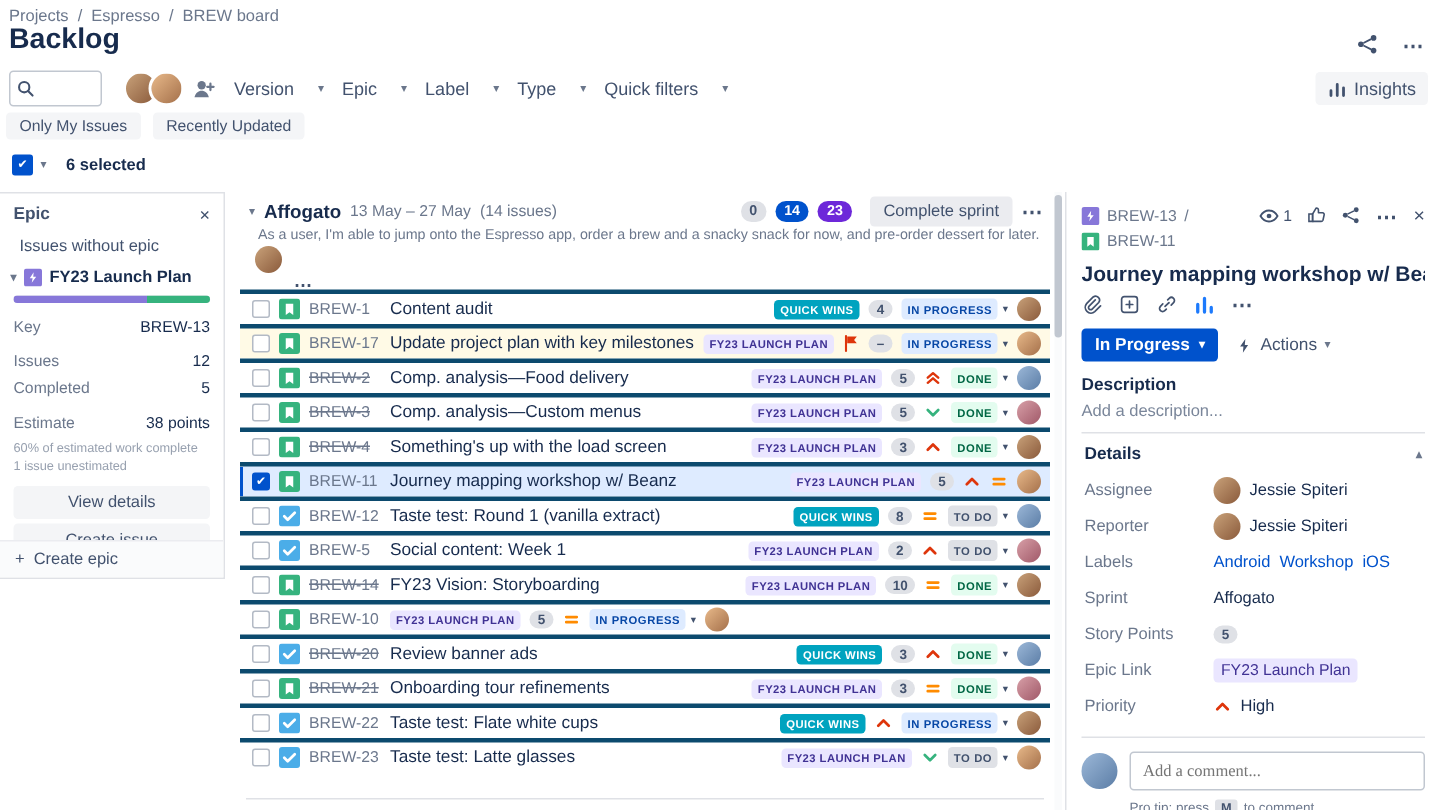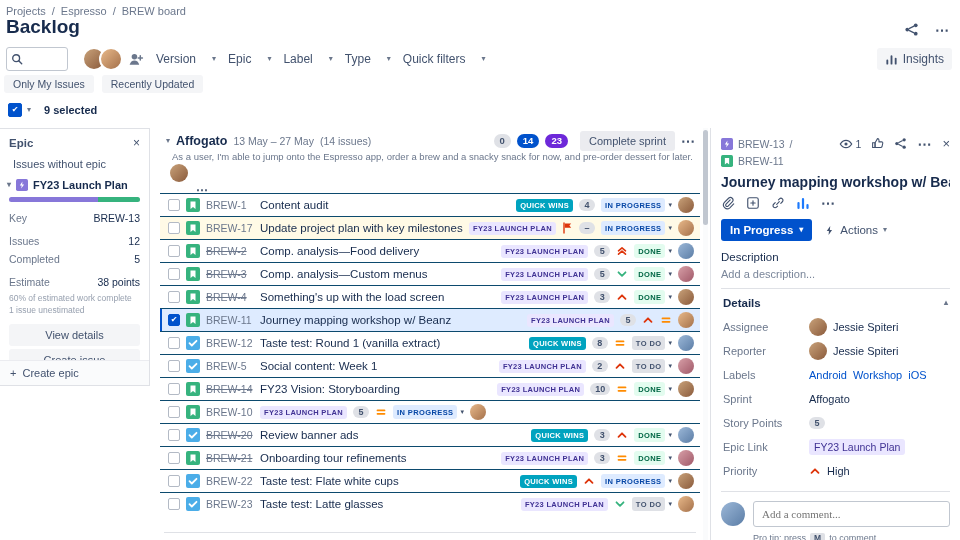--- a/index.html
+++ b/index.html
@@ -61,21 +61,21 @@
   .sprint-dates,.sprint-count{font-size:10.5px;color:#6B778C}
   .badge{font-size:9.5px;font-weight:700;border-radius:9px;padding:1px 6px;line-height:1.3}
   .b-todo{background:#DFE1E6;color:#42526E}
   .b-inprog{background:#0052CC;color:#fff}
   .b-done{background:#6d28d9;color:#fff}
   .complete-btn{background:#EBECF0;border-radius:3px;padding:4px 9px;font-size:11px;color:#42526E;margin-left:6px;cursor:pointer;white-space:nowrap}
   .sprint-goal{font-size:9.5px;color:#6B778C;padding:1px 4px 0 12px;white-space:nowrap;overflow:hidden;height:12px}
   .sprint-people{padding:2px 0 0 10px;height:31px}
   .sprint-people .av{width:18px;height:18px}
   .sprint-people .more-glyph{margin:0 0 0 26px;font-size:12px}
-  .issue-row{height:23px;display:flex;align-items:center;gap:6px;padding:0 6px 0 8px;border-top:1px solid #0c4a6e;background:#fff}
+  .issue-row{height:23px;display:flex;align-items:center;gap:6px;padding:0 6px 0 8px;border-top:3px solid #0c4a6e;background:#fff}
   .issue-row.flagged{background:#FFFAE6}
   .issue-row.selected{background:#DEEBFF;box-shadow:inset 2px 0 0 #0052CC}
   .type-ic{flex:none;display:inline-flex}
   .ikey{width:48px;flex:none;font-size:10.5px;color:#6B778C}
   .ikey.struck{text-decoration:line-through}
   .isum{flex:1;font-size:11.5px;color:#172B4D;white-space:nowrap;overflow:hidden;text-overflow:ellipsis}
   .iright{display:flex;align-items:center;gap:6px;flex:none}
   .ebadge{font-size:7.5px;font-weight:700;letter-spacing:.3px;padding:2px 4px;border-radius:3px;white-space:nowrap}
   .eb-purple{background:#EAE6FF;color:#403294}
   .eb-teal{background:#00A3BF;color:#fff}
@@ -101,21 +101,21 @@
   .d-hicons{display:flex;align-items:center;gap:10px;color:#42526E}
   .d-watch{display:flex;align-items:center;gap:3px;font-size:10.5px;color:#42526E}
   .d-close{font-size:13px;color:#42526E;cursor:pointer}
   .d-c2{display:flex;align-items:center;gap:5px;margin-top:4px}
   .d-title{font-size:14px;font-weight:700;margin:7px 0 6px;white-space:nowrap;overflow:hidden}
   .d-iconrow{display:flex;align-items:center;gap:11px;margin:2px 0 9px;color:#42526E}
   .d-statusrow{display:flex;align-items:center;gap:12px;margin:2px 0 10px}
   .btn-status{background:#0052CC;color:#fff;font-size:11.5px;font-weight:600;padding:5px 9px;border-radius:3px;display:inline-flex;gap:6px;align-items:center;cursor:pointer}
   .btn-status .chev{color:#fff}
   .btn-actions{display:inline-flex;gap:5px;align-items:center;font-size:11.5px;color:#42526E;cursor:pointer}
-  .d-desc-h{font-size:11.5px;font-weight:400;margin:2px 0 5px}
+  .d-desc-h{font-size:11.5px;font-weight:700;margin:2px 0 5px}
   .d-desc-ph{font-size:11px;color:#7A869A;margin-bottom:8px}
   .d-details{border-top:1px solid #DFE1E6;border-bottom:1px solid #DFE1E6;padding:8px 2px;margin-top:6px}
   .d-details-h{display:flex;justify-content:space-between;align-items:center;font-size:11.5px;font-weight:700;margin-bottom:6px}
   .d-field{display:flex;align-items:center;min-height:24px;font-size:11px}
   .d-label{width:86px;color:#6B778C;flex:none}
   .d-val{display:flex;align-items:center;gap:6px;color:#172B4D}
   .d-val .av18{width:18px;height:18px;border-radius:50%}
   .link{color:#0052CC;cursor:pointer}
   .epic-chip{background:#EAE6FF;color:#403294;padding:2px 5px;border-radius:3px;font-size:10.5px}
   .d-comment{display:flex;gap:8px;align-items:center;margin-top:9px}
@@ -202,21 +202,21 @@
   </div>
 
   <div class="chips">
     <span class="chip">Only My Issues</span>
     <span class="chip">Recently Updated</span>
   </div>
 
   <div class="selection-bar">
     <span class="cbx cbx-lg checked"></span>
     <span class="chev">▾</span>
-    <span class="sel-count">9 selected</span>
+    <span class="sel-count">6 selected</span>
   </div>
 
   <aside class="epic-panel">
     <div class="ep-header">
       <span class="ep-title">Epic</span>
       <span class="ep-close">×</span>
     </div>
     <div class="ep-noepic">Issues without epic</div>
     <div class="ep-epic-row">
       <span class="chev">▾</span>

